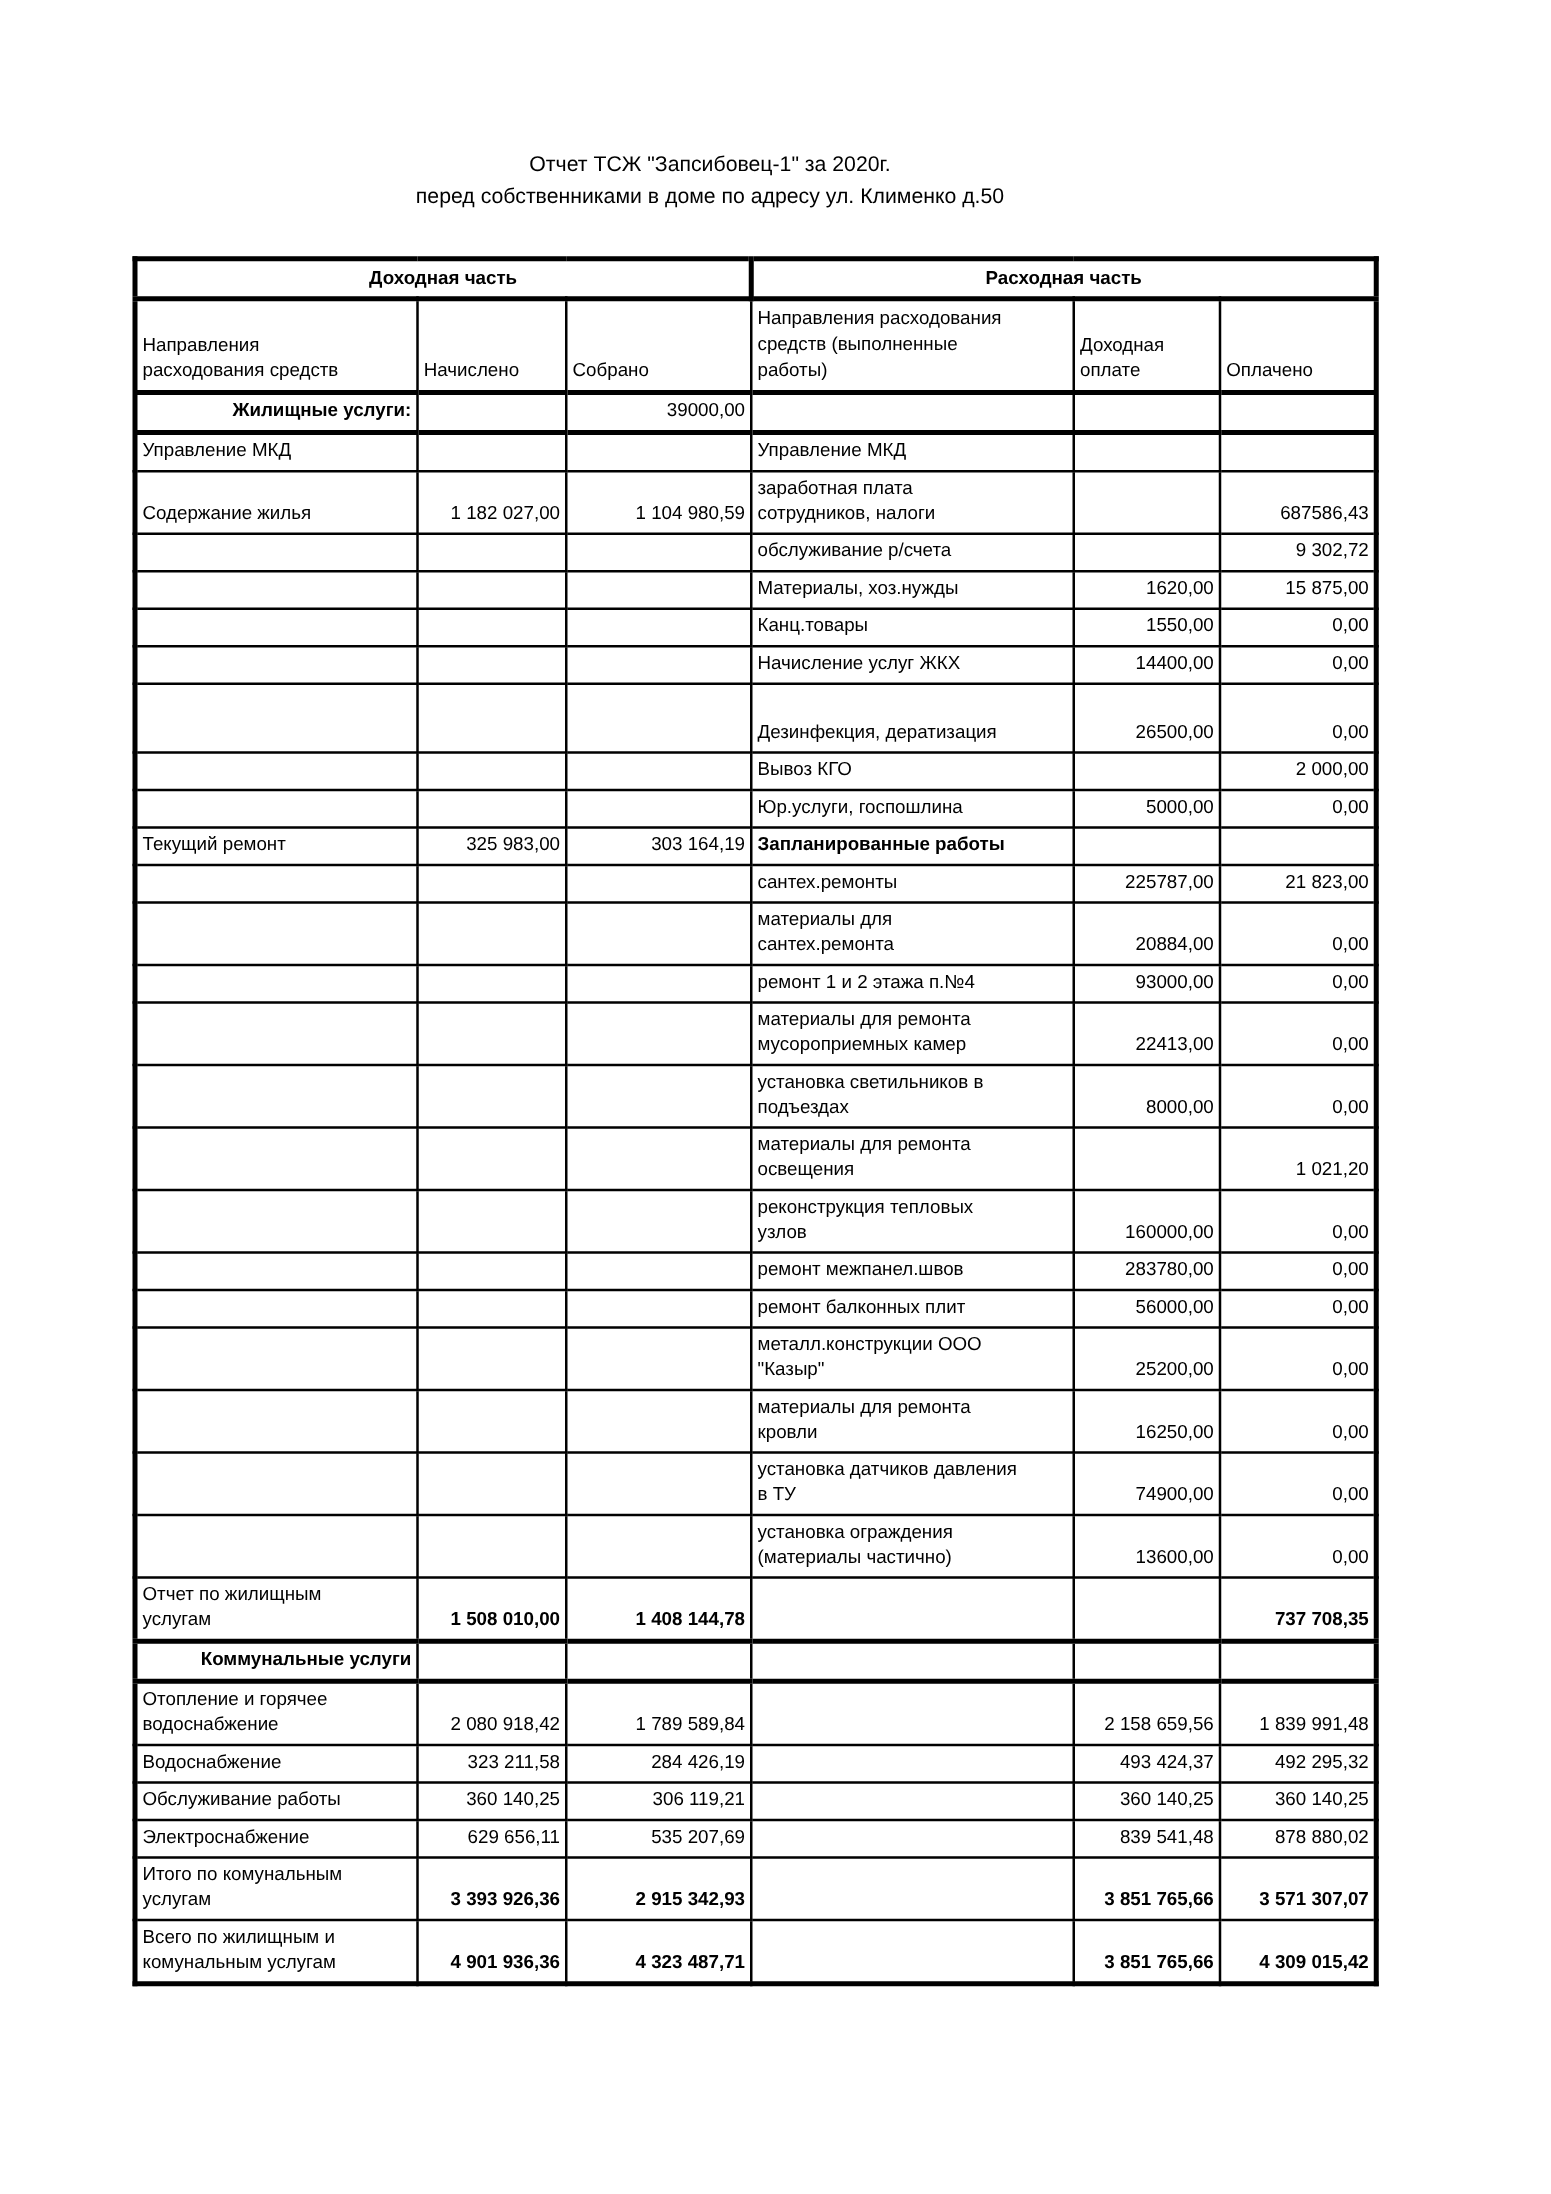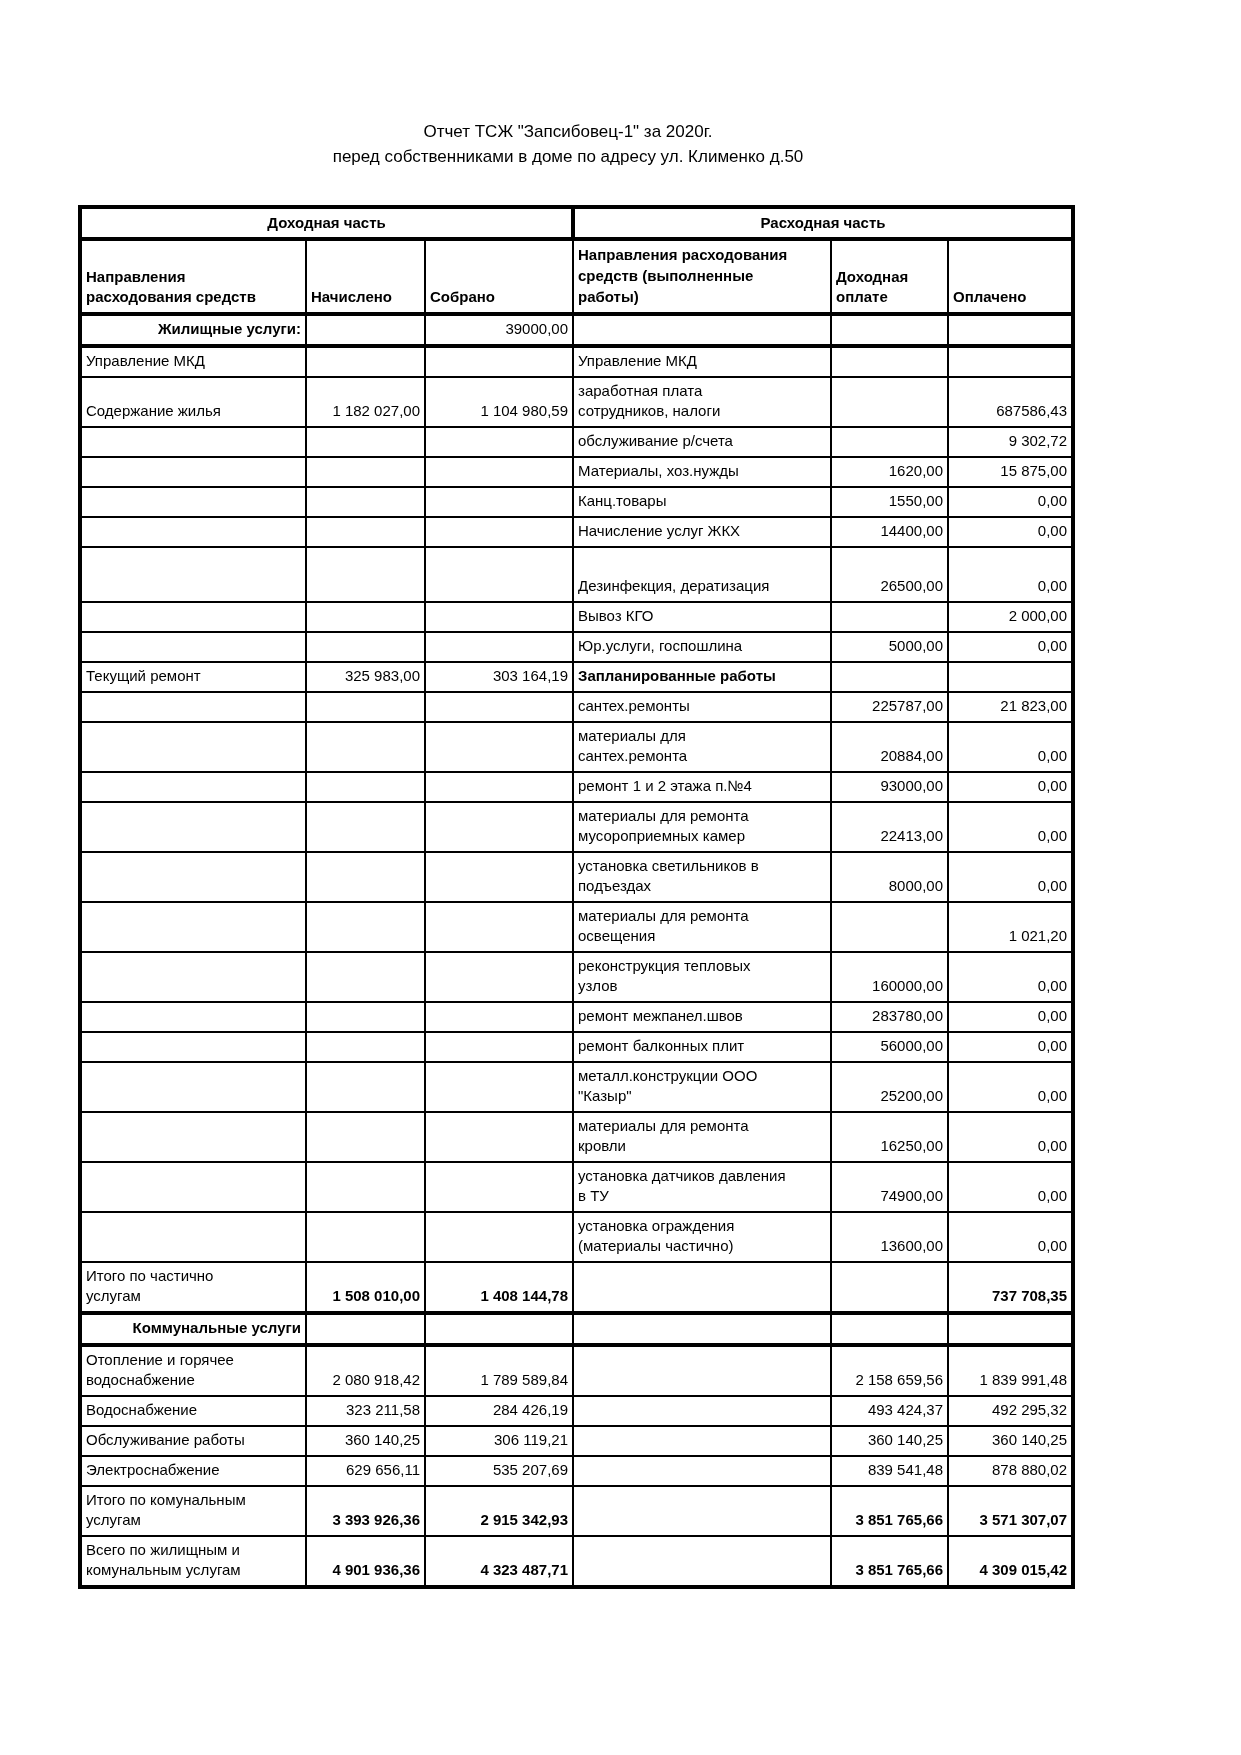--- a/index.html
+++ b/index.html
@@ -17,21 +17,21 @@
   }
   .page{width:1241px;height:1755px;position:relative;}
   .title-block{
     padding-top:119px;
     width:1136px;
     text-align:center;
     font-size:17px;
     line-height:25px;
   }
   table.report{
-    margin:36px 0 0 78px;
+    margin:36px 0 0 106px;
     border-collapse:collapse;
     table-layout:fixed;
     width:994px;
     border:4px solid var(--border);
     font-size:15px;
   }
   col.c1{width:226px;} col.c2{width:119px;} col.c3{width:148px;}
   col.c4{width:258px;} col.c5{width:117px;} col.c6{width:125px;}
   th,td{
     border:2px solid var(--border);
@@ -48,21 +48,20 @@
     height:24px;
     vertical-align:middle;
     padding:2px 4px;
   }
   th.section-income{border-right:4px solid var(--border);}
   tr.colhead-row th{
     text-align:left;
     border-bottom:4px solid var(--border);
     height:60px;
     white-space:pre-line;
-    font-weight:bold;
   }
   th.expense-label-head{line-height:21px;}
   td.label{text-align:left;white-space:pre-line;}
   td.num{text-align:right;white-space:nowrap;}
   td.bold{font-weight:bold;}
   tr.thick-top td{border-top:4px solid var(--border);}
   tr.thick-bottom td{border-bottom:4px solid var(--border);text-align:right;}
   tr.tall td{height:45px;}
 </style>
 </head>
@@ -299,21 +298,21 @@
         <tr>
           <td class="label"></td>
           <td class="num"></td>
           <td class="num"></td>
           <td class="label">установка ограждения
 (материалы частично)</td>
           <td class="num">13600,00</td>
           <td class="num">0,00</td>
         </tr>
         <tr>
-          <td class="label">Итого по частично
+          <td class="label">Отчет по жилищным
 услугам</td>
           <td class="num bold">1 508 010,00</td>
           <td class="num bold">1 408 144,78</td>
           <td class="label"></td>
           <td class="num bold"></td>
           <td class="num bold">737 708,35</td>
         </tr>
         <tr class="thick-top thick-bottom">
           <td class="label bold">Коммунальные услуги</td>
           <td class="num"></td>

